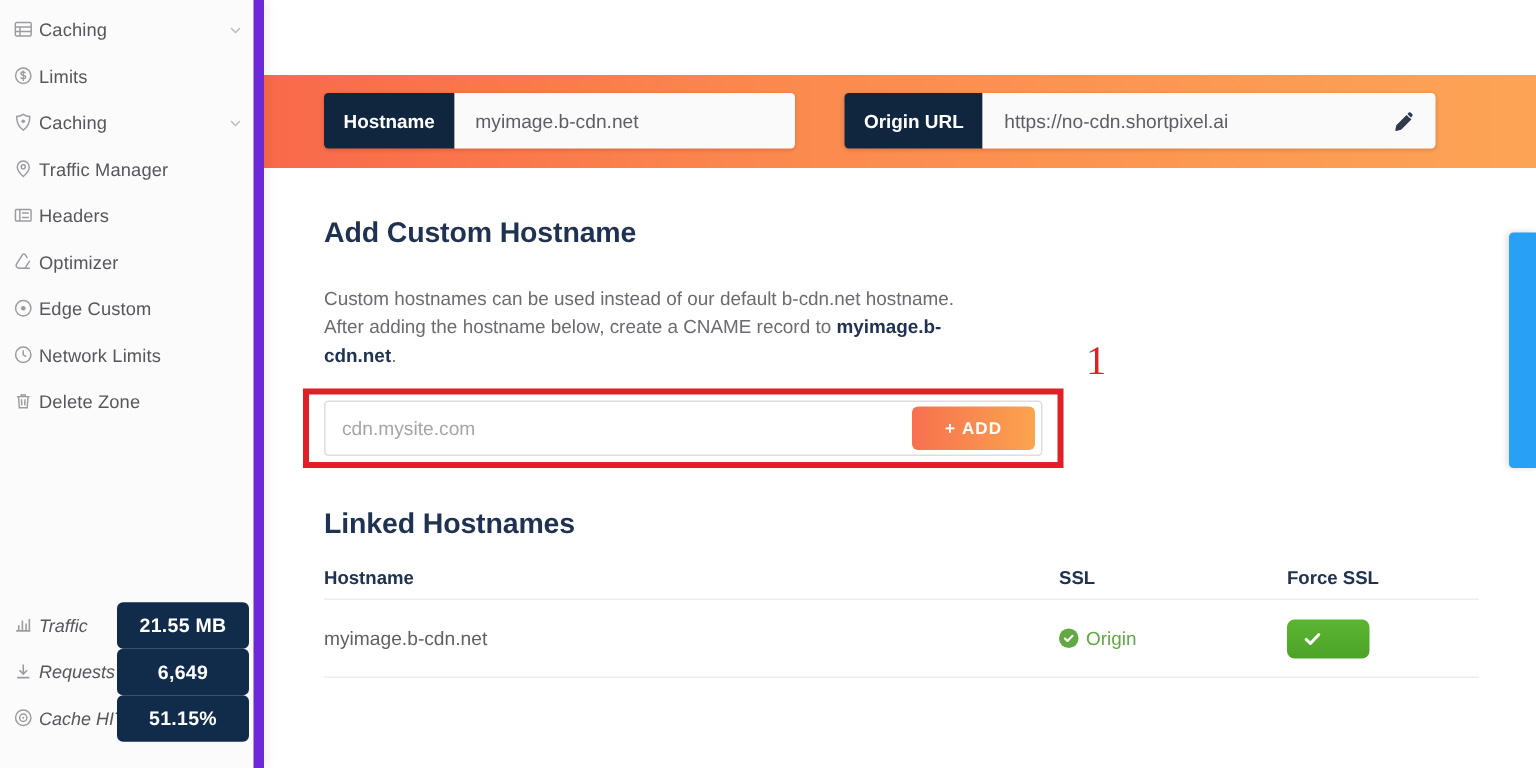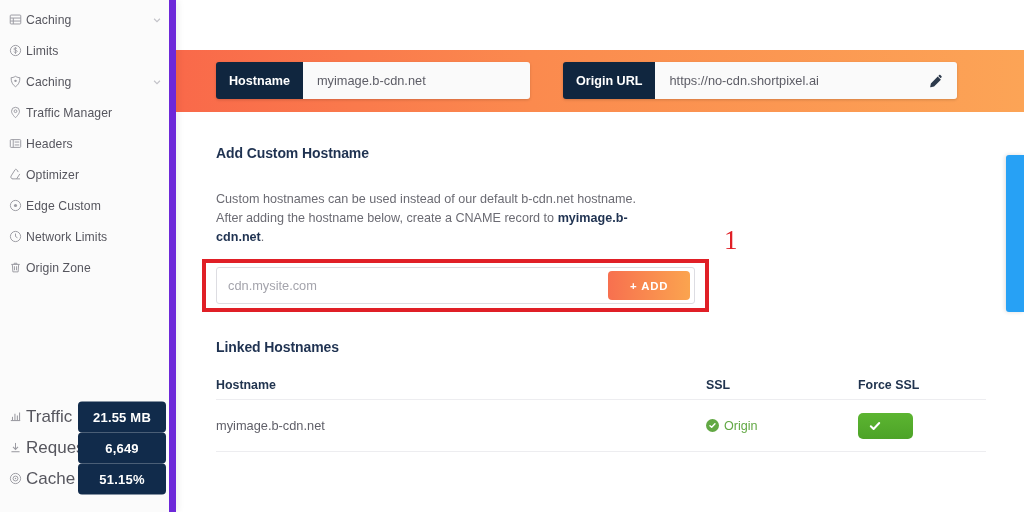--- a/index.html
+++ b/index.html
@@ -88,23 +88,24 @@
     padding-left: 9px;
   }
   .stat-ico {
     width: 17px;
     flex: 0 0 17px;
     color: #9b9ba2;
     display: flex;
     align-items: center;
   }
   .stat-label {
-    font-size: 17px;
+    font-size: 12px;
     color: #56565e;
     white-space: nowrap;
+    font-style: italic;
   }
   .stat-pill {
     position: absolute;
     right: 10px;
     top: 50%;
     transform: translateY(-50%);
     width: 88px;
     height: 31px;
     background: #112b4b;
     border-radius: 4px;
@@ -182,21 +183,21 @@
     color: #2d3a4c;
     display: flex;
   }
 
   
   .content { position: absolute; left: 0; top: 112px; width: 848px; }
 
   .section-title {
     position: absolute;
     left: 40px;
-    font-size: 14px;
+    font-size: 19px;
     font-weight: bold;
     color: #1f3251;
     letter-spacing: -0.1px;
   }
   .t-add { top: 33px; }
   .t-linked { top: 227px; }
 
   .desc {
     position: absolute;
     left: 40px;
@@ -449,21 +450,21 @@
       <div class="nav-item">
         <span class="nav-ico">
           <svg width="13" height="13" viewBox="0 0 16 16" fill="none" stroke="currentColor" stroke-width="1.2">
             <path d="M2.8 4.2 H13.2"></path>
             <path d="M6.3 4.2 V2.8 H9.7 V4.2"></path>
             <path d="M4.1 4.2 L4.8 13.4 H11.2 L11.9 4.2"></path>
             <line x1="6.6" y1="6.4" x2="6.8" y2="11.4"></line>
             <line x1="9.4" y1="6.4" x2="9.2" y2="11.4"></line>
           </svg>
         </span>
-        <span class="nav-label">Origin Zone</span>
+        <span class="nav-label">Delete Zone</span>
       </div>
 
     </nav>
 
     <div class="stats">
 
       <div class="stat-row">
         <span class="stat-ico">
           <svg width="13" height="13" viewBox="0 0 16 16" fill="none" stroke="currentColor" stroke-width="1.3">
             <line x1="2.2" y1="13" x2="13.8" y2="13"></line>

